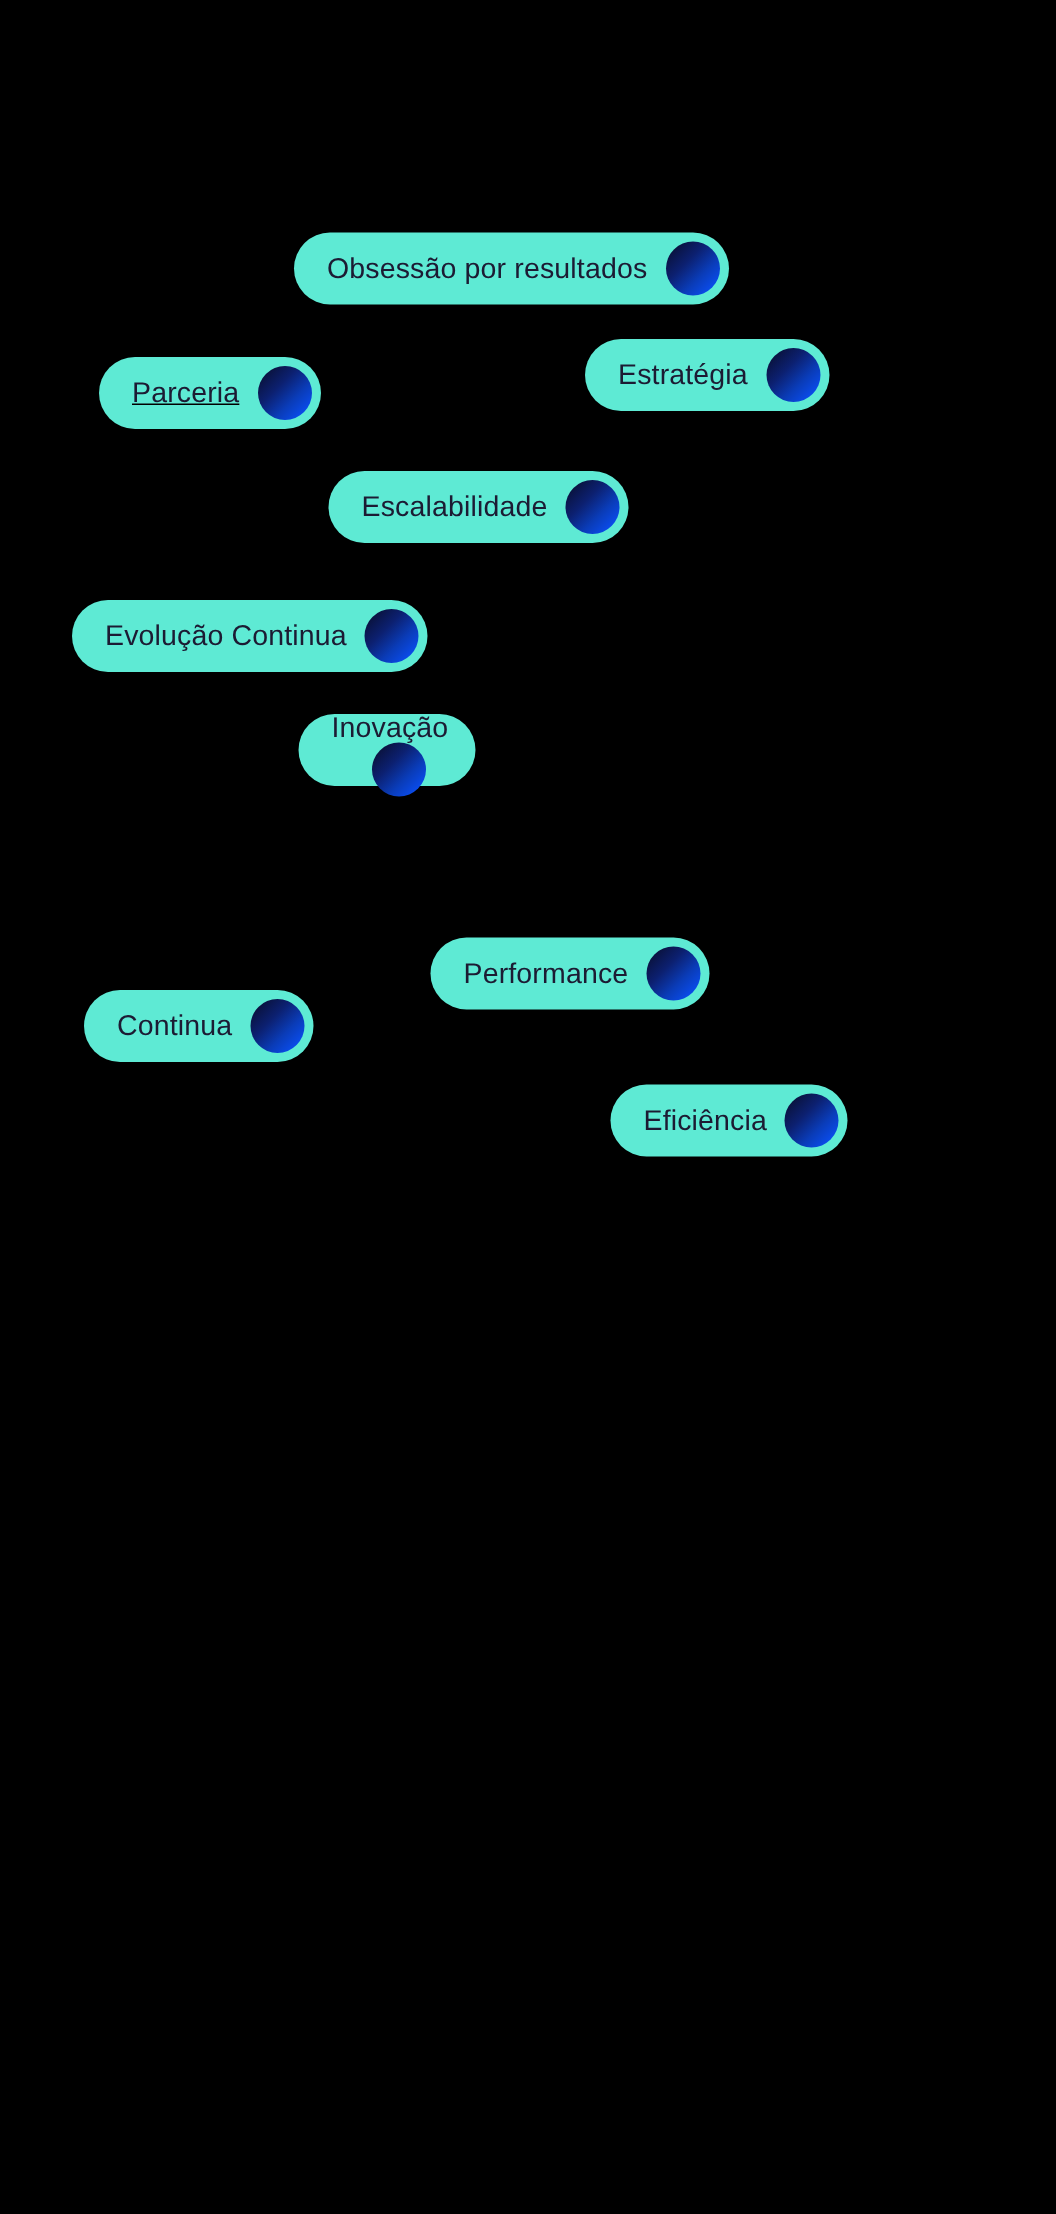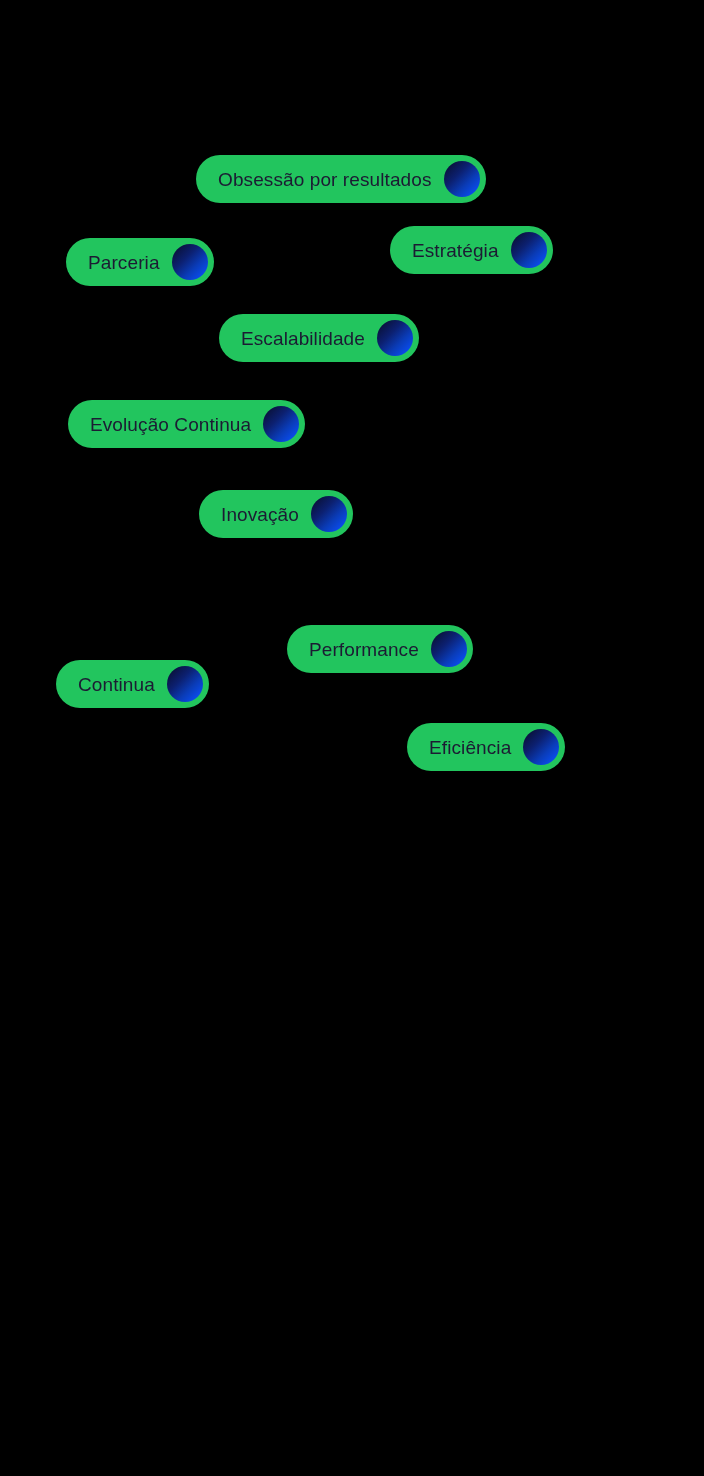--- a/index.html
+++ b/index.html
@@ -24,21 +24,21 @@
     height: 1476px;
     background: #000000;
   }
 
   .value-pill {
     position: absolute;
     display: flex;
     align-items: center;
     box-sizing: border-box;
     height: 48px;
-    background: #22c55e;
+    background: #5eead4;
     border-radius: 24px;
     padding: 0 6px 0 22px;
     white-space: nowrap;
     user-select: none;
   }
 
   .value-pill-label {
     font-family: "Liberation Sans", sans-serif;
     font-size: 19px;
     line-height: 1;
@@ -56,25 +56,25 @@
                 #081038 0%,
                 #0a1340 14%,
                 #0c2070 38%,
                 #0a3cb8 64%,
                 #0a4ae6 84%,
                 #0b50ef 100%);
   }
 
   
   .pill-obsessao      { left: 196px; top: 155px; }
-  .pill-parceria      { left:  66px; top: 238px; }
+  .pill-parceria      { left:  66px; top: 238px; text-decoration: underline; }
   .pill-estrategia    { left: 390px; top: 226px; }
   .pill-escalabilidade{ left: 219px; top: 314px; }
-  .pill-evolucao      { left:  68px; top: 400px; }
-  .pill-inovacao      { left: 199px; top: 490px; }
+  .pill-evolucao      { left:  48px; top: 400px; }
+  .pill-inovacao      { left: 199px; top: 476px; flex-direction: column; }
   .pill-performance   { left: 287px; top: 577px; margin-top: 48px; }
   .pill-clareza       { left:  56px; top: 660px; }
   .pill-eficiencia    { left: 407px; top: 723px; }
 </style>
 </head>
 <body>
 
 <div id="values-canvas">
 
   <div class="value-pill pill-obsessao">

